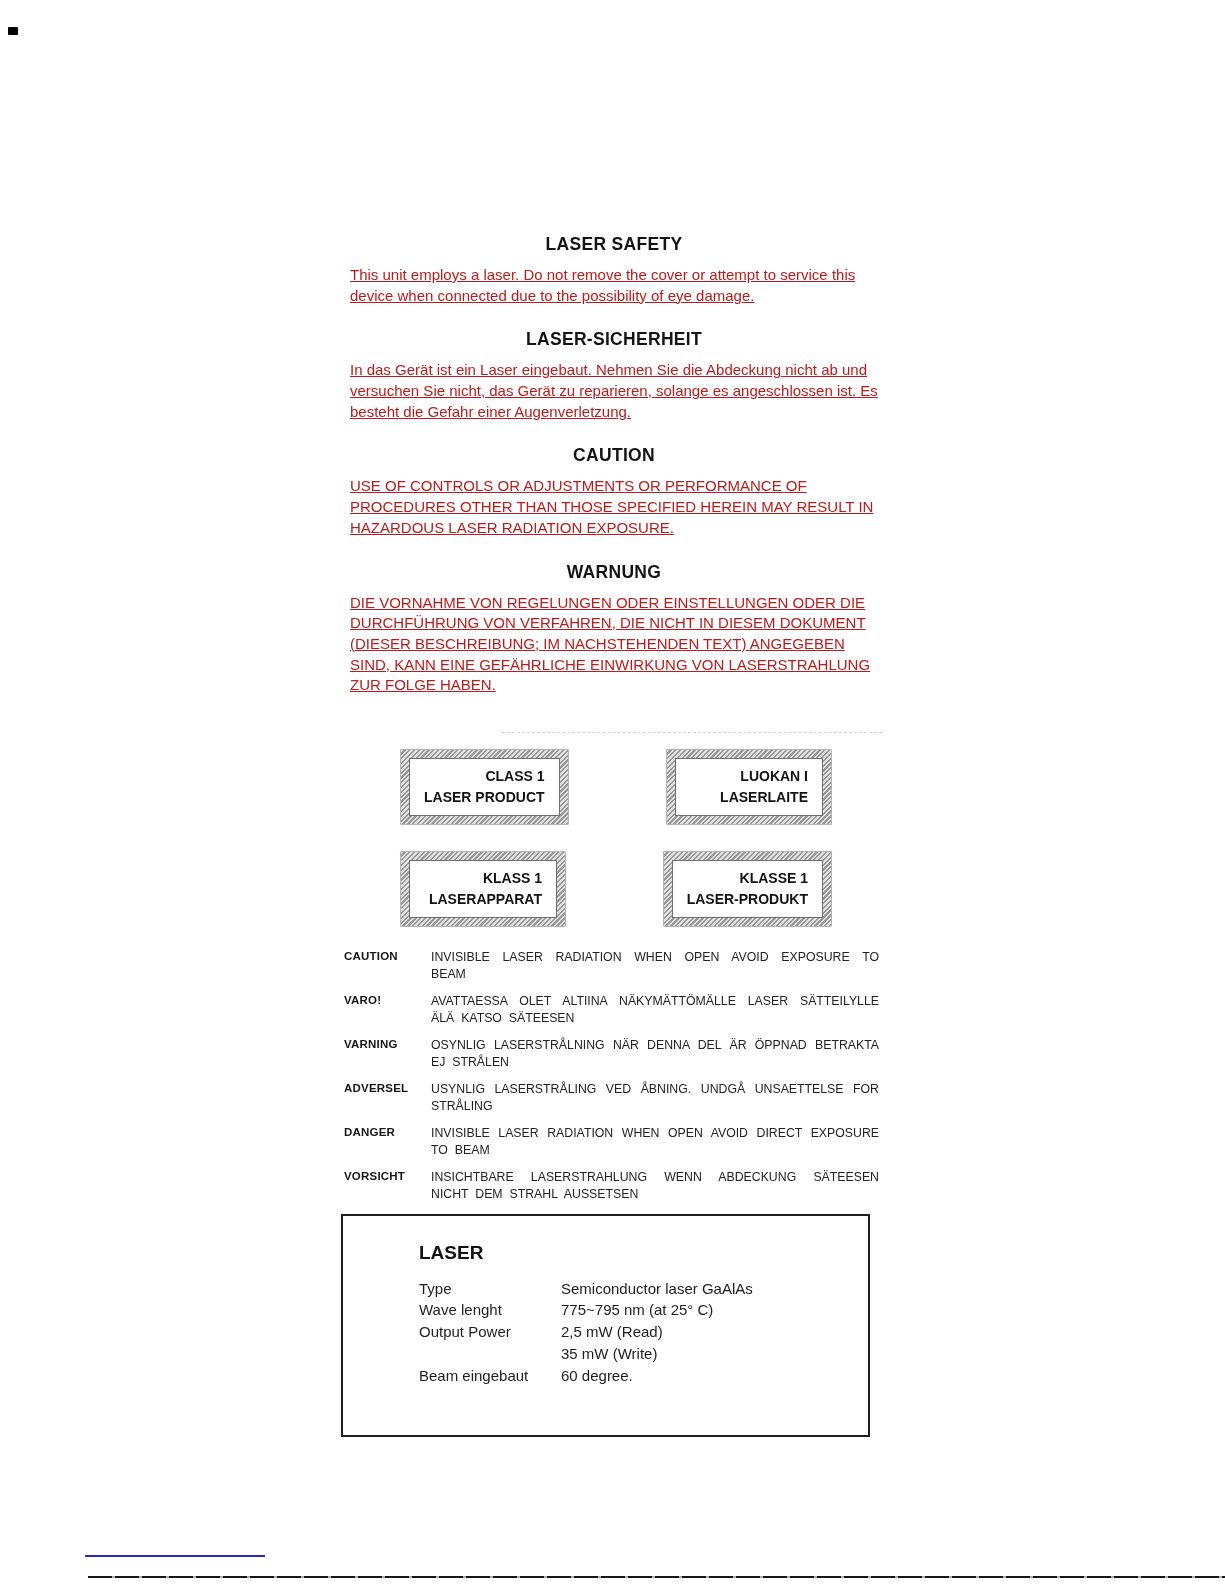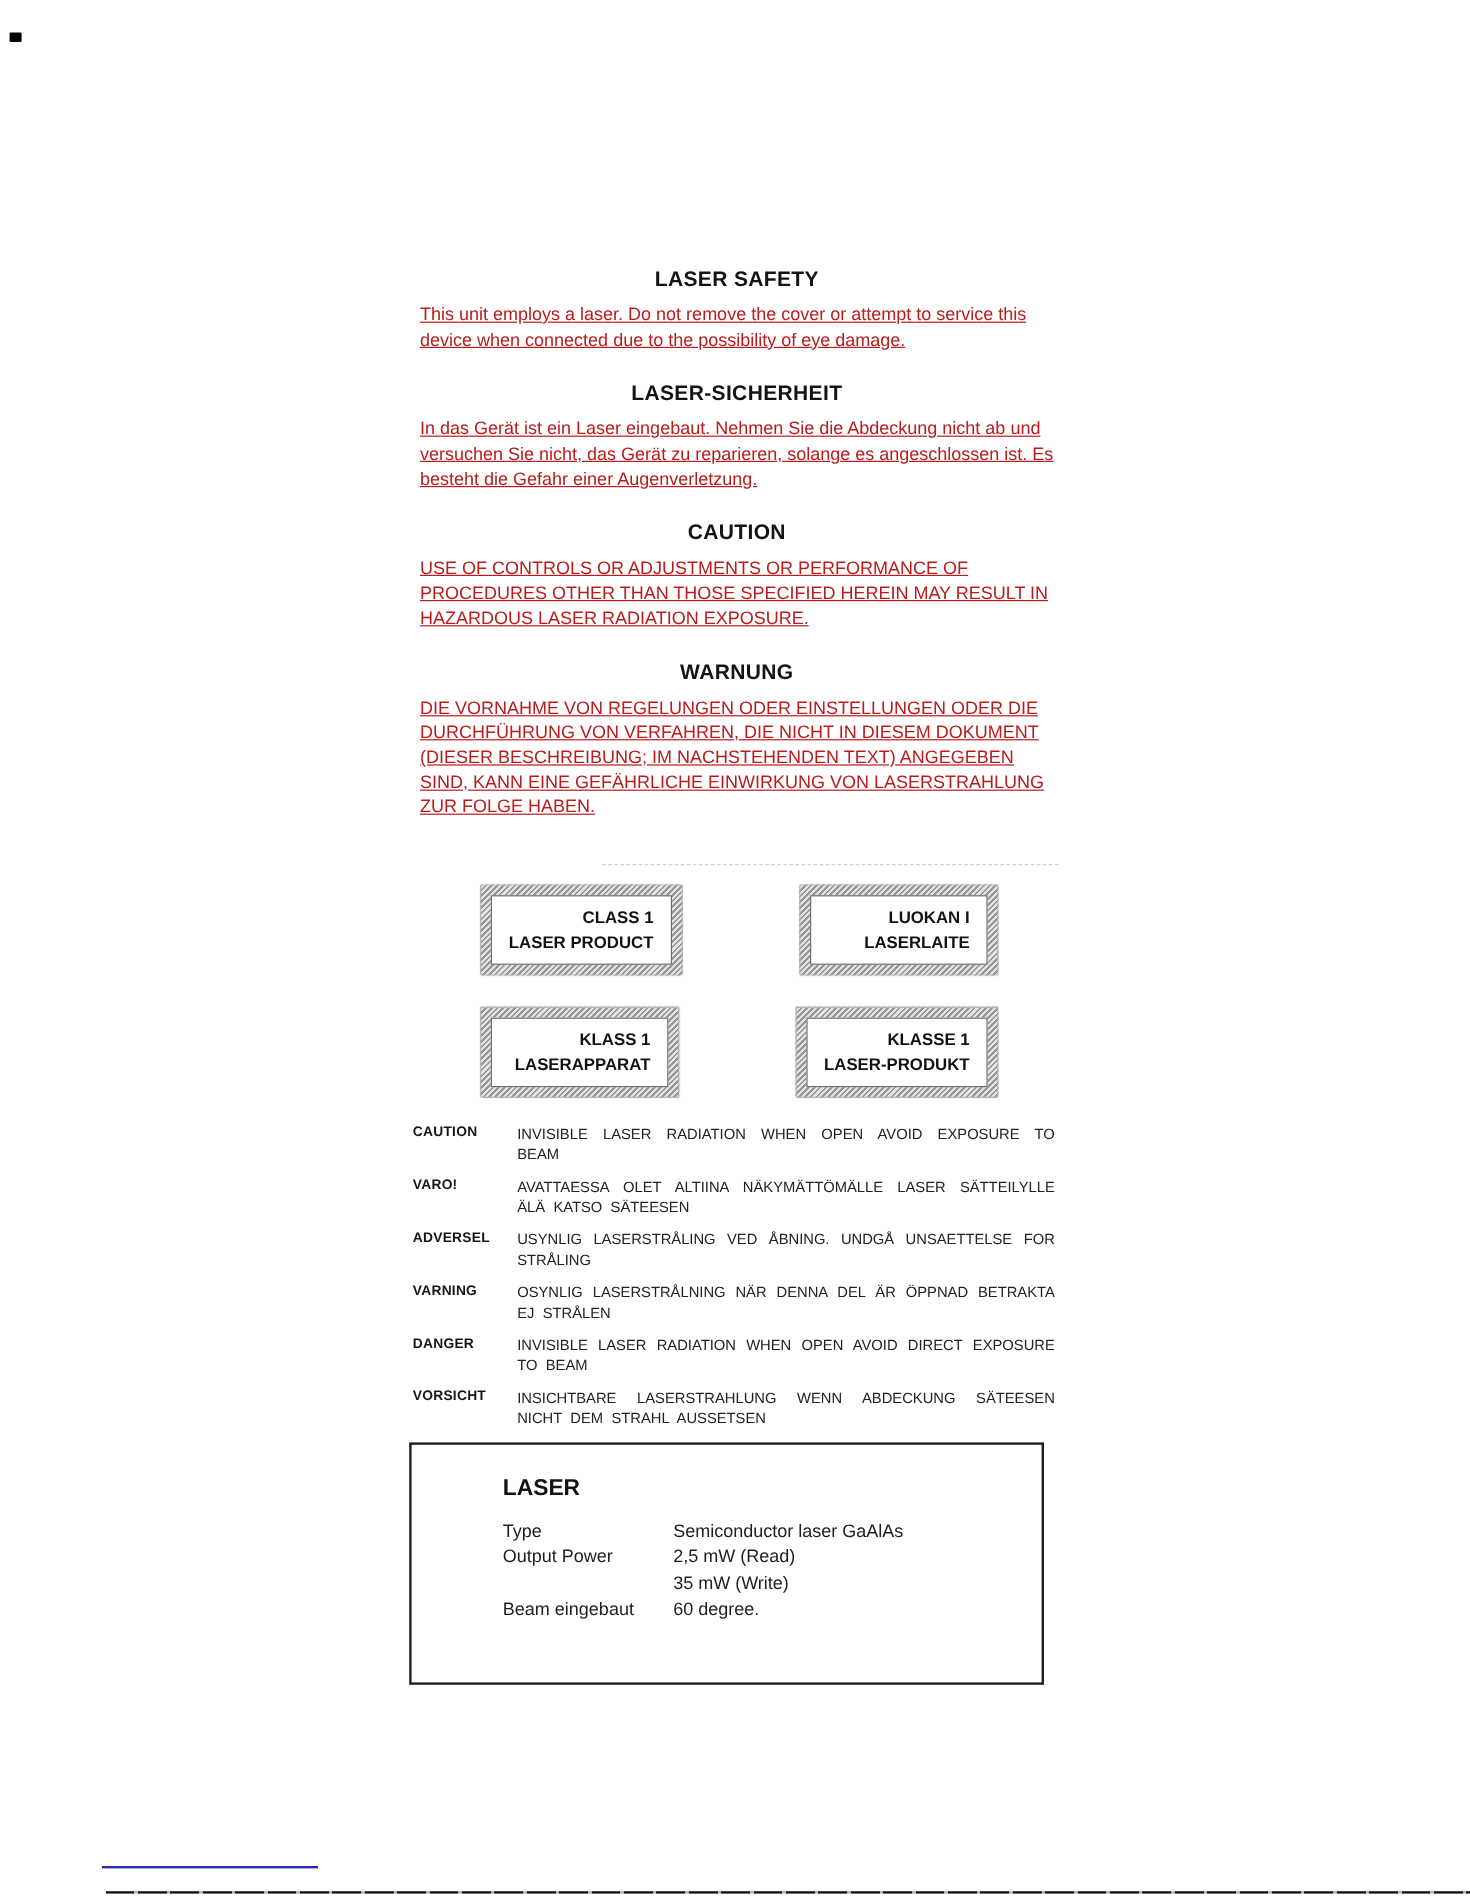--- a/index.html
+++ b/index.html
@@ -8,21 +8,21 @@
     width: 1225px;
     height: 1585px;
     background: #ffffff;
     font-family: "Liberation Sans", sans-serif;
     color: #1b1b1b;
     overflow: hidden;
   }
   .content {
     position: absolute;
     left: 344px;
-    top: 222px;
+    top: 234px;
     width: 540px;
   }
   .section { margin-bottom: 23px; }
   .section h2 {
     font-size: 17.5px;
     font-weight: bold;
     text-align: center;
     margin: 0 0 10px 0;
     letter-spacing: 0.3px;
     color: #141414;
@@ -191,49 +191,53 @@
         <div class="warning-term">CAUTION</div>
         <div class="warning-text">INVISIBLE LASER RADIATION WHEN OPEN AVOID EXPOSURE TO BEAM</div>
       </div>
 
       <div class="warning-row">
         <div class="warning-term">VARO!</div>
         <div class="warning-text">AVATTAESSA OLET ALTIINA NÄKYMÄTTÖMÄLLE LASER SÄTTEILYLLE ÄLÄ KATSO SÄTEESEN</div>
       </div>
 
       <div class="warning-row">
+        <div class="warning-term">VARNING</div>
+        <div class="warning-text">OSYNLIG LASERSTRÅLNING NÄR DENNA DEL ÄR ÖPPNAD BETRAKTA EJ STRÅLEN</div>
+      </div>
+
+      <div class="warning-row">
         <div class="warning-term">ADVERSEL</div>
         <div class="warning-text">USYNLIG LASERSTRÅLING VED ÅBNING. UNDGÅ UNSAETTELSE FOR STRÅLING</div>
       </div>
 
       <div class="warning-row">
-        <div class="warning-term">VARNING</div>
-        <div class="warning-text">OSYNLIG LASERSTRÅLNING NÄR DENNA DEL ÄR ÖPPNAD BETRAKTA EJ STRÅLEN</div>
-      </div>
-
-      <div class="warning-row">
         <div class="warning-term">DANGER</div>
         <div class="warning-text">INVISIBLE LASER RADIATION WHEN OPEN AVOID DIRECT EXPOSURE TO BEAM</div>
       </div>
 
       <div class="warning-row">
         <div class="warning-term">VORSICHT</div>
         <div class="warning-text">INSICHTBARE LASERSTRAHLUNG WENN ABDECKUNG SÄTEESEN NICHT DEM STRAHL AUSSETSEN</div>
       </div>
 
     </div>
 
     <div class="spec-box">
       <div class="spec-title">LASER</div>
 
       <div class="spec-row">
         <div class="spec-label">Type</div>
         <div class="spec-value">Semiconductor laser GaAlAs</div>
       </div>
 
+      <div class="spec-row">
+        <div class="spec-label">Wave lenght</div>
+        <div class="spec-value">775~795 nm (at 25° C)</div>
+      </div>
 
       <div class="spec-row">
         <div class="spec-label">Output Power</div>
         <div class="spec-value">2,5 mW (Read)</div>
       </div>
 
       <div class="spec-row">
         <div class="spec-label"></div>
         <div class="spec-value">35 mW (Write)</div>
       </div>

